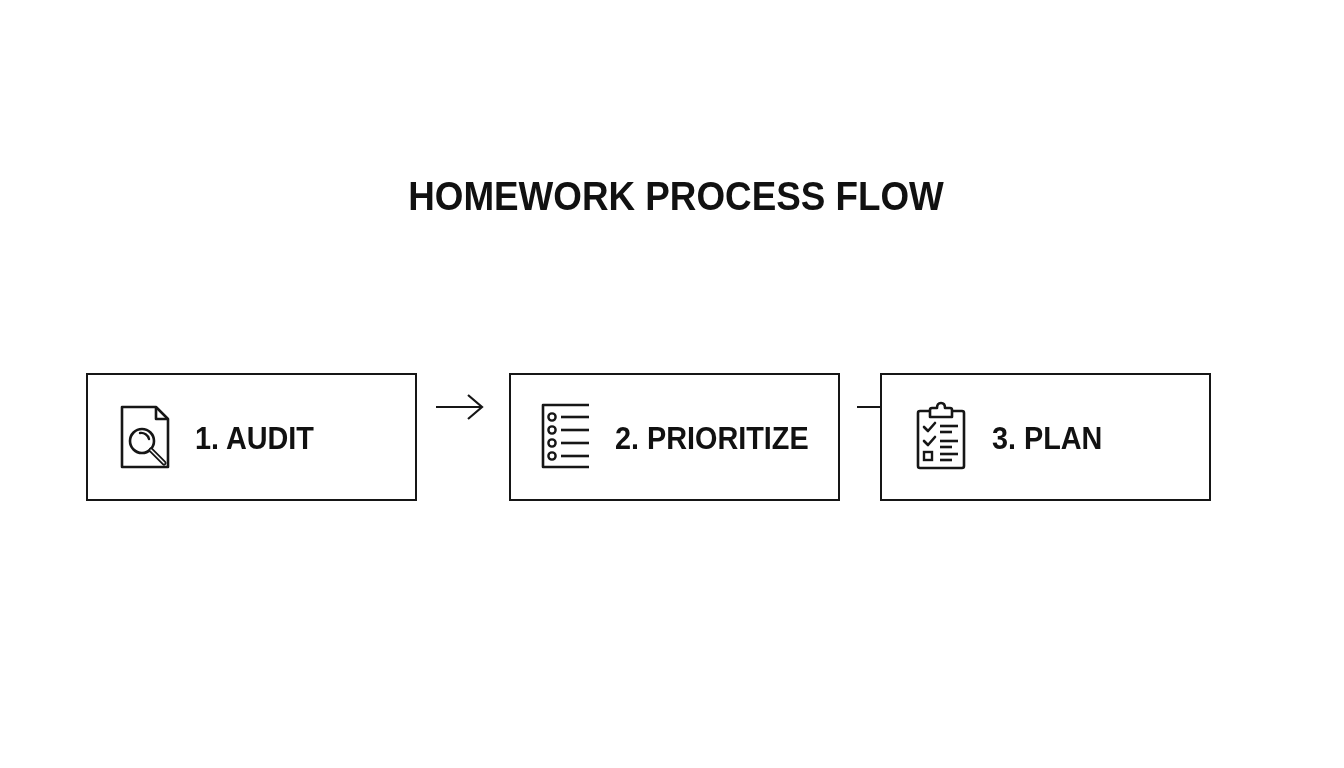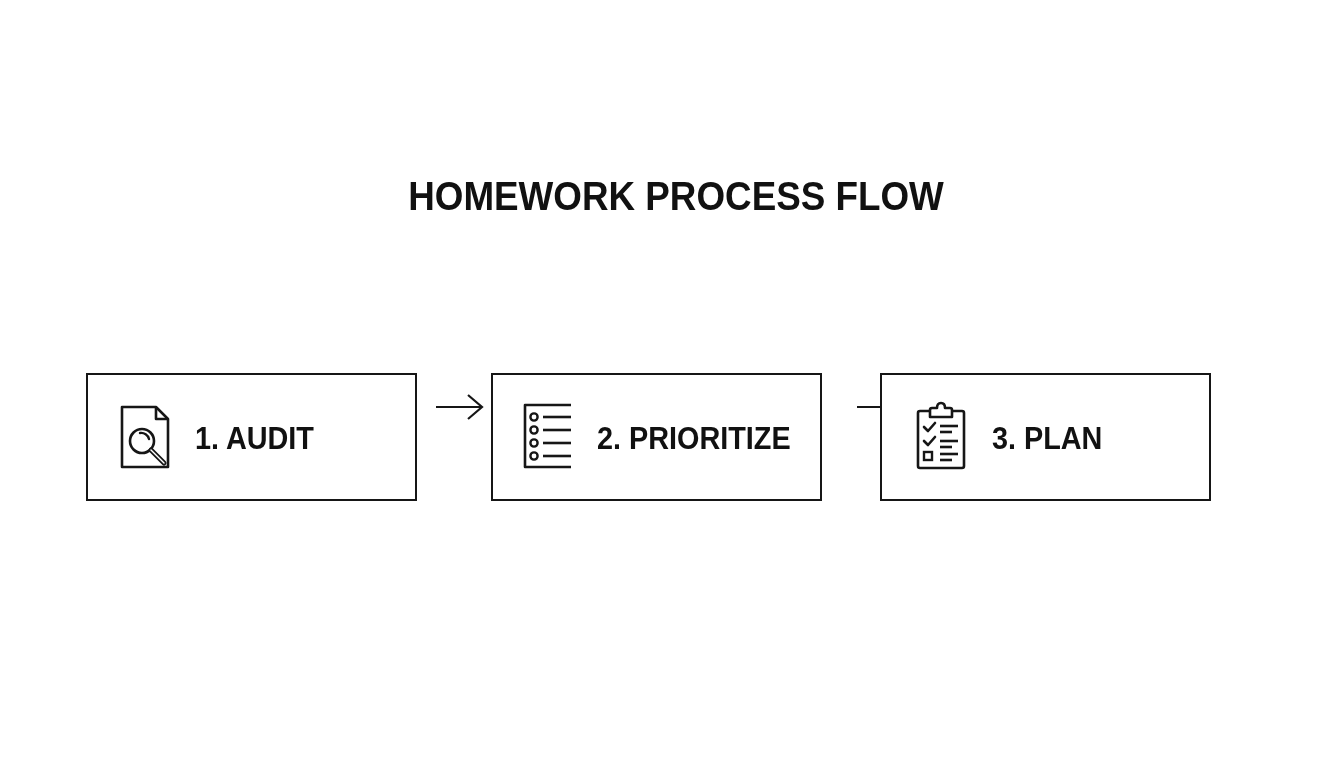--- a/index.html
+++ b/index.html
@@ -39,21 +39,21 @@
     <line x1="33" y1="47" x2="46" y2="60" stroke="#fff" stroke-width="1.4" stroke-linecap="round"></line>
   </svg>
   <div class="label" style="left:107px;">1. AUDIT</div>
 </div>
 
 <svg class="arrow" style="left:434px;" viewBox="0 0 52 28">
   <line x1="2" y1="14" x2="48" y2="14" stroke="#161616" stroke-width="2.2"></line>
   <path d="M34 2 L48 14 L34 26" fill="none" stroke="#161616" stroke-width="2.2"></path>
 </svg>
 
-<div class="step" style="left:491px;text-decoration:underline;">
+<div class="step" style="left:509px;text-decoration:underline;">
   <svg class="icon" viewBox="0 0 60 70" style="left:28px;top:26px;">
     <path d="M9 4 H4 V66 H9" fill="none" stroke="#161616" stroke-width="2.6" stroke-linejoin="round"></path>
     <line x1="9" y1="4" x2="50" y2="4" stroke="#161616" stroke-width="2.6"></line>
     <line x1="9" y1="66" x2="50" y2="66" stroke="#161616" stroke-width="2.6"></line>
     <circle cx="13" cy="16" r="3.6" fill="none" stroke="#161616" stroke-width="2.4"></circle>
     <circle cx="13" cy="29" r="3.6" fill="none" stroke="#161616" stroke-width="2.4"></circle>
     <circle cx="13" cy="42" r="3.6" fill="none" stroke="#161616" stroke-width="2.4"></circle>
     <circle cx="13" cy="55" r="3.6" fill="none" stroke="#161616" stroke-width="2.4"></circle>
     <line x1="22" y1="16" x2="50" y2="16" stroke="#161616" stroke-width="2.6"></line>
     <line x1="22" y1="29" x2="50" y2="29" stroke="#161616" stroke-width="2.6"></line>

